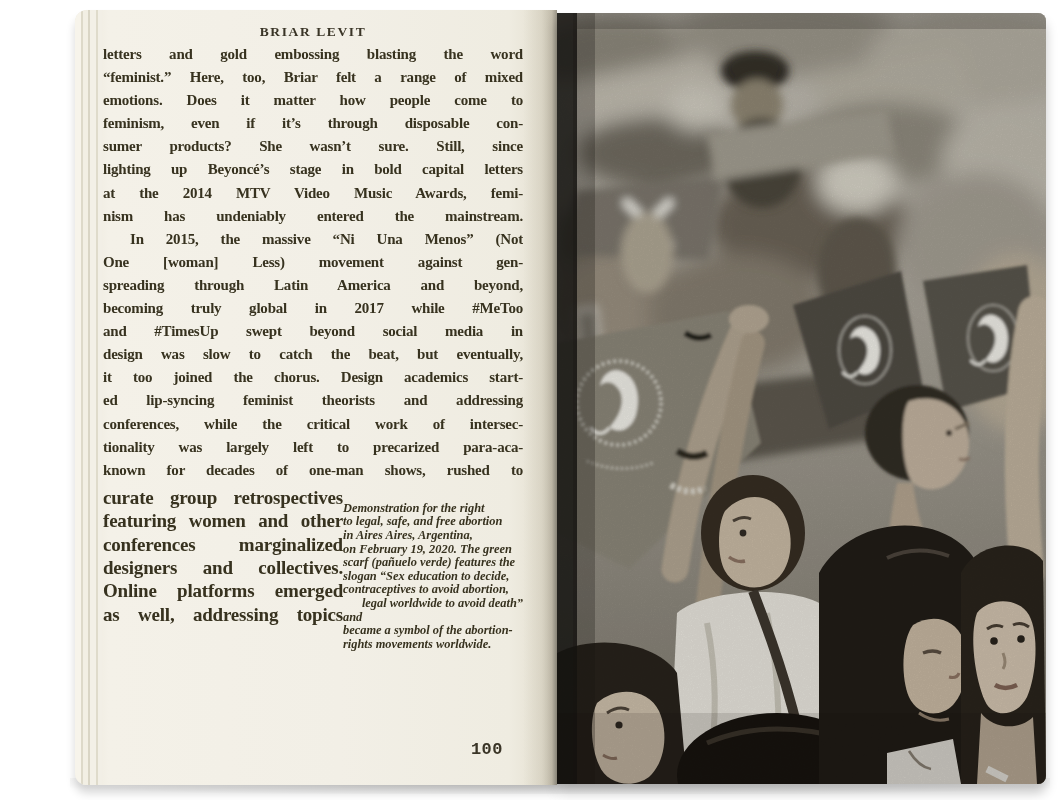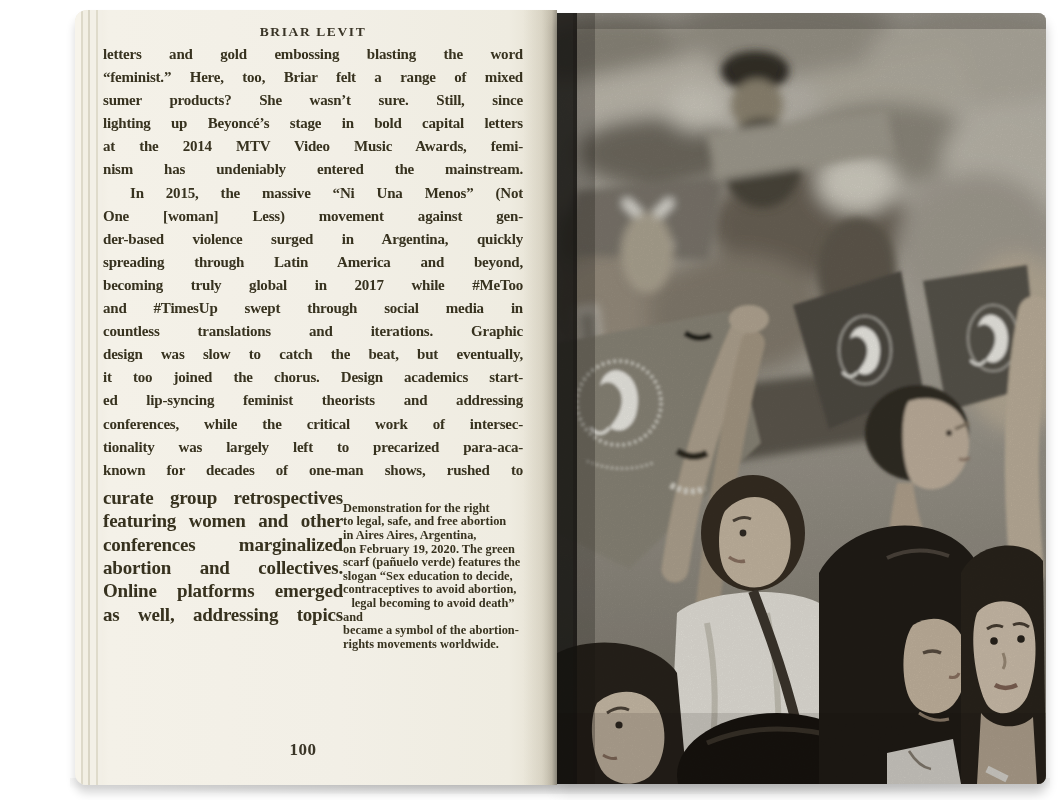--- a/index.html
+++ b/index.html
@@ -18,81 +18,81 @@
   .running-header{position:absolute;left:28px;top:14px;width:420px;text-align:center;
     color:#3a3527;font-weight:bold;font-size:13.5px;letter-spacing:1.6px;}
   .text-block{position:absolute;left:28px;top:33px;width:420px;color:#37321f;font-weight:bold;}
   .body-par{font-size:15px;line-height:23.1px;letter-spacing:-0.2px;}
   .body-par .line{text-align:justify;text-align-last:justify;height:23.1px;overflow:hidden;}
   .par-indent .line:first-child{text-indent:27px;}
   .wrap-row{display:flex;margin-top:4px;}
   .wrap-col{width:240px;font-size:19px;line-height:23.4px;letter-spacing:-0.2px;}
   .wrap-col .line{text-align:justify;text-align-last:justify;height:23.4px;overflow:hidden;}
   .photo-caption{width:180px;padding-top:16px;font-size:12.4px;line-height:13.6px;letter-spacing:0;}
-  .photo-caption .line{text-align:center;text-align-last:left;}
-  .page-number{position:absolute;left:28px;top:730px;width:400px;text-align:center;
-    color:#3a3527;font-weight:bold;font-size:17px;letter-spacing:.5px;}
+  .photo-caption .line{text-align:right;text-align-last:left;font-style:italic;}
+  .page-number{position:absolute;left:28px;top:730px;width:400px;text-align:right;
+    color:#3a3527;font-weight:bold;font-size:17px;letter-spacing:.5px;font-family:Liberation Mono, monospace;}
   
   .right-page{position:absolute;left:557px;top:13px;width:489px;height:771px;
     border-radius:0 8px 8px 0;overflow:hidden;background:#a8a399;box-shadow:0 9px 12px rgba(0,0,0,.22);}
   .right-page svg{display:block;width:100%;height:100%;}
 </style>
 </head>
 <body>
 
 <div class="book">
 
   <div class="floor-shadow"></div>
 
   <div class="left-page">
     <div class="page-edges"></div>
     <div class="running-header">BRIAR LEVIT</div>
 
     <div class="text-block">
       <div class="body-par">
           <div class="line">letters and gold embossing blasting the word</div>
           <div class="line">“feminist.” Here, too, Briar felt a range of mixed</div>
+          <div class="line">emotions. Does it matter how people come to</div>
+          <div class="line">feminism, even if it’s through disposable con-</div>
           <div class="line">sumer products? She wasn’t sure. Still, since</div>
           <div class="line">lighting up Beyoncé’s stage in bold capital letters</div>
           <div class="line">at the 2014 MTV Video Music Awards, femi-</div>
           <div class="line">nism has undeniably entered the mainstream.</div>
         </div>
       <div class="body-par par-indent">
           <div class="line">In 2015, the massive “Ni Una Menos” (Not</div>
           <div class="line">One [woman] Less) movement against gen-</div>
-          <div class="line">der-based violence surged in Argentina, quickly</div>
           <div class="line">spreading through Latin America and beyond,</div>
           <div class="line">becoming truly global in 2017 while #MeToo</div>
-          <div class="line">and #TimesUp swept through social media in</div>
-          <div class="line">countless translations and iterations. Graphic</div>
+          <div class="line">and #TimesUp swept beyond social media in</div>
           <div class="line">design was slow to catch the beat, but eventually,</div>
           <div class="line">it too joined the chorus. Design academics start-</div>
           <div class="line">ed lip-syncing feminist theorists and addressing</div>
           <div class="line">conferences, while the critical work of intersec-</div>
           <div class="line">tionality was largely left to precarized para-aca-</div>
           <div class="line">known for decades of one-man shows, rushed to</div>
         </div>
       <div class="wrap-row">
         <div class="wrap-col">
             <div class="line">curate group retrospectives</div>
             <div class="line">featuring women and other</div>
             <div class="line">conferences marginalized</div>
-            <div class="line">abortion and collectives.</div>
+            <div class="line">designers and collectives.</div>
             <div class="line">Online platforms emerged</div>
             <div class="line">as well, addressing topics</div>
           </div>
         <div class="photo-caption">
             <div class="line">Demonstration for the right</div>
             <div class="line">to legal, safe, and free abortion</div>
             <div class="line">in Aires Aires, Argentina,</div>
             <div class="line">on February 19, 2020. The green</div>
             <div class="line">scarf (pañuelo verde) features the</div>
             <div class="line">slogan “Sex education to decide,</div>
             <div class="line">contraceptives to avoid abortion,</div>
-            <div class="line">legal becoming to avoid death” and</div>
+            <div class="line">legal worldwide to avoid death” and</div>
             <div class="line">became a symbol of the abortion-</div>
             <div class="line">rights movements worldwide.</div>
           </div>
       </div>
     </div>
 
     <div class="page-number">100</div>
     <div class="gutter-shade"></div>
   </div>
 

